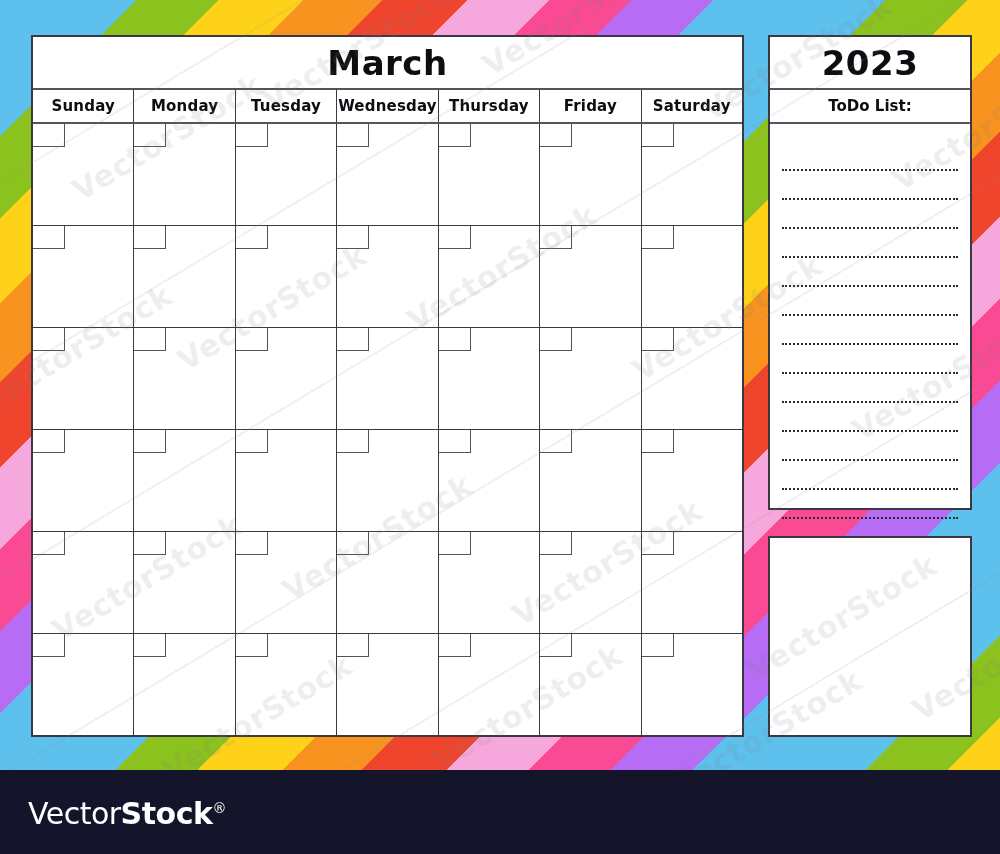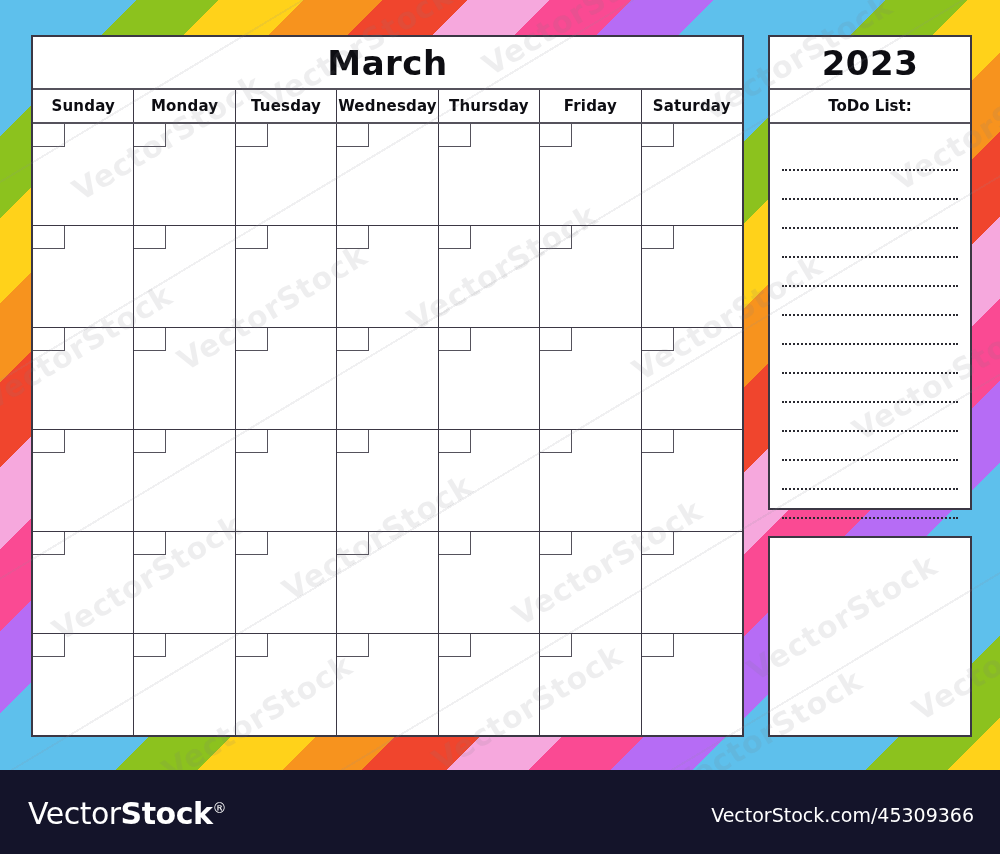--- a/index.html
+++ b/index.html
@@ -399,16 +399,15 @@
       <div class="wm" style="left: 900px; top: 640px;">VectorStock</div>
       <div class="wm" style="left: 150px; top: 700px;">VectorStock</div>
       <div class="wm" style="left: 420px; top: 690px;">VectorStock</div>
       <div class="wm" style="left: 660px; top: 715px;">VectorStock</div>
     </div>
 
   <div id="footer">
     <div id="footer-logo">
       <span class="lite">Vector</span><span class="bold">Stock</span><span class="reg">®</span>
     </div>
-    <div id="footer-url">VectorStock.com/45309366</div>
   </div>
 
 </div>
 
 </body></html>

